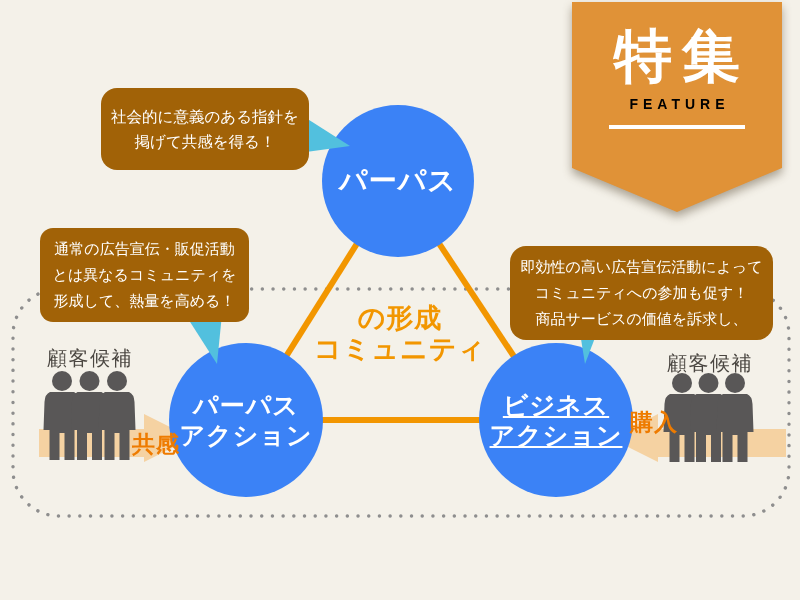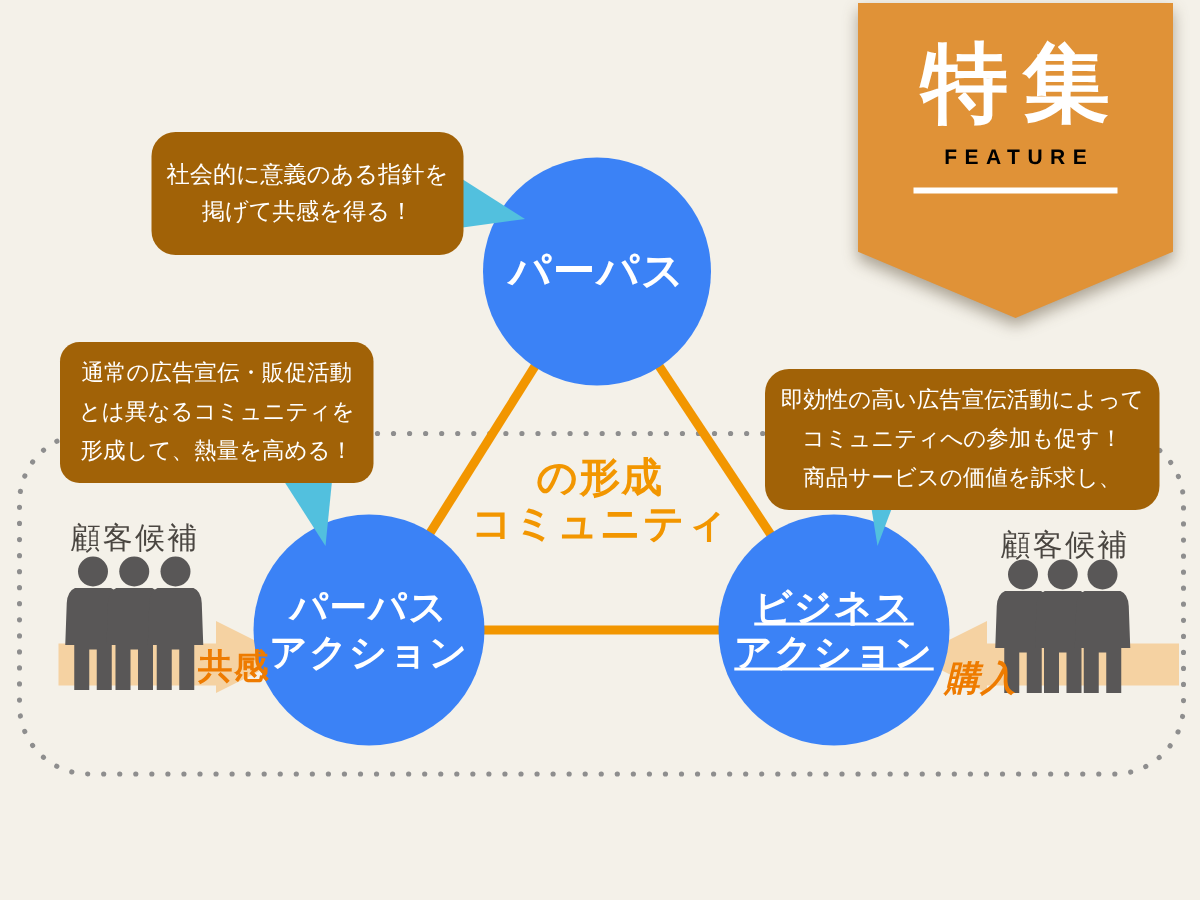--- a/index.html
+++ b/index.html
@@ -50,21 +50,21 @@
     letter-spacing:1.5px;white-space:nowrap;
   }
   #label-left{left:47px;top:345px;}
   #label-right{left:667px;top:350px;}
 
   .arrow-word{
     position:absolute;z-index:4;color:#EE7B00;font-weight:bold;font-size:23px;
     letter-spacing:1px;white-space:nowrap;
   }
   #word-sympathy{left:132px;top:429px;text-align:right;}
-  #word-purchase{left:630px;top:437px;font-style:italic;}
+  #word-purchase{left:630px;top:407px;}
 
   
   .ribbon-wrap{
     position:absolute;left:572px;top:2px;width:210px;height:210px;z-index:5;
     filter:drop-shadow(0 5px 5px rgba(60,45,20,.40));
   }
   .ribbon{
     width:100%;height:100%;background:#E09237;
     clip-path:polygon(0 0,100% 0,100% 79%,50% 100%,0 79%);
     display:flex;flex-direction:column;align-items:center;

